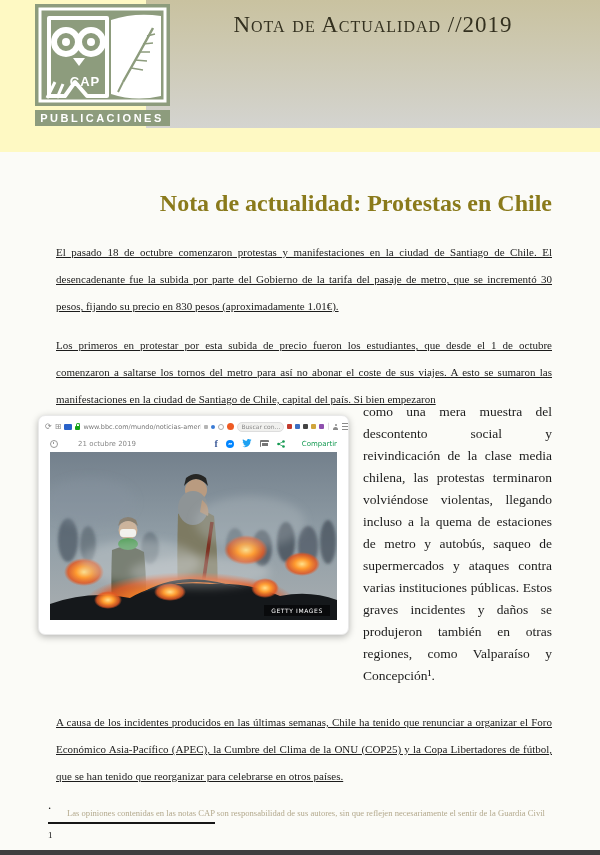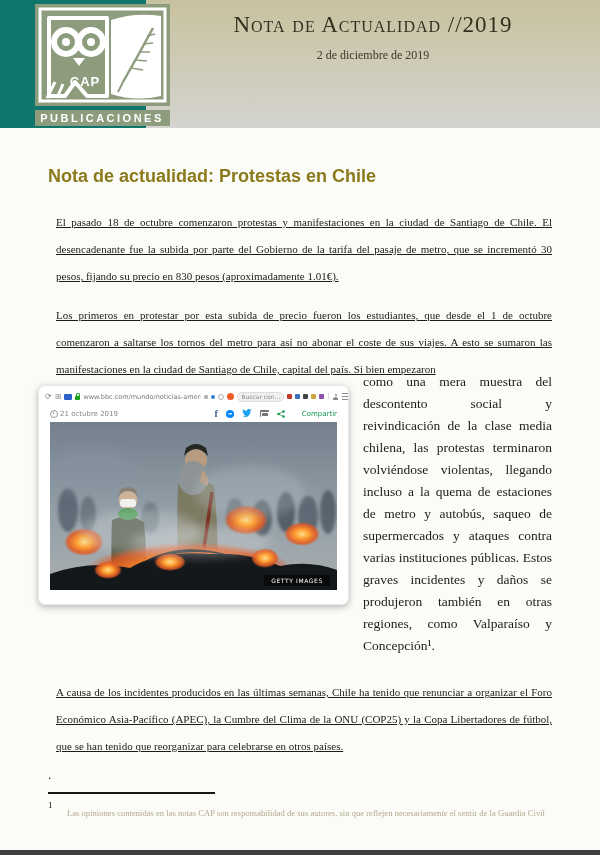--- a/index.html
+++ b/index.html
@@ -1,34 +1,34 @@
 <!DOCTYPE html>
 <html><head>
 <meta charset="utf-8">
 <style>
   html,body{margin:0;padding:0;}
   body{width:600px;height:855px;background:#fbfbf7;font-family:"Liberation Serif",serif;color:#1c1c1c;}
   .page{position:relative;width:600px;height:855px;overflow:hidden;background:#fbfbf7;}
 
   
-  .header{position:relative;height:128px;background:#0f766e;}
+  .header{position:relative;height:152px;background:#fef9c3;}
   .header-gradient{position:absolute;left:146px;top:0;right:0;height:128px;
     background:linear-gradient(180deg,#c9c2a0 0%,#cdc9b2 40%,#d4d4d0 100%);}
   .header-title{position:absolute;left:0;right:0;top:12px;text-align:center;
     font-variant:small-caps;font-size:23px;letter-spacing:1px;color:#33301f;}
   .header-date{position:absolute;left:0;right:0;top:48px;text-align:center;
     font-size:12px;color:#3a382a;}
   .header-subtitle{position:absolute;left:0;right:0;top:88px;text-align:center;
     font-size:16px;color:#514c38;}
   .logo{position:absolute;left:3px;top:4px;width:135px;height:122px;margin-left:32px;}
 
   
   .content{padding:0 48px;}
-  .article-heading{margin:38px 0 0 0;text-align:left;font-family:Liberation Sans, sans-serif;
-    font-weight:bold;font-size:18px;color:#8a7a1b;}
+  .article-heading{margin:38px 0 0 0;text-align:right;font-family:Liberation Serif, serif;
+    font-weight:bold;font-size:24px;color:#8a7a1b;}
   .para{margin:22px 0 0 8px;text-align:justify;font-size:11px;line-height:27px;text-decoration:underline;}
   .para-2{margin-top:12px;}
 
   
   .media-row{display:flex;margin-top:2px;align-items:flex-start;}
   .browser-card{flex:0 0 309px;width:309px;height:218px;margin-left:-10px;background:#ffffff;
     border:1px solid #e9e9e9;border-radius:7px;box-shadow:0 2px 7px rgba(0,0,0,0.28);
     font-family:"DejaVu Sans",sans-serif;overflow:hidden;}
   .wrap-col{flex:1;margin-left:14px;margin-top:-14px;text-align:justify;
     font-size:13.5px;line-height:22px;}
@@ -55,21 +55,21 @@
   .mini-person{width:6px;height:6px;position:relative;}
   .mini-person::before{content:'';position:absolute;top:0;left:2px;width:2px;height:2px;
     background:#8a8a8a;border-radius:50%;}
   .mini-person::after{content:'';position:absolute;bottom:0;left:0.5px;width:5px;height:3px;
     background:#8a8a8a;border-radius:3px 3px 0 0;}
   .hamburger{width:6px;height:5px;border-top:1px solid #8a8a8a;border-bottom:1px solid #8a8a8a;position:relative;}
   .hamburger::before{content:'';position:absolute;top:1.5px;left:0;width:6px;height:1px;background:#8a8a8a;}
 
   
   .meta-row{display:flex;align-items:center;justify-content:space-between;padding:4px 11px 3px 11px;}
-  .meta-left{display:flex;align-items:center;gap:2px;}
+  .meta-left{display:flex;align-items:center;gap:20px;}
   .mini-clock{width:6px;height:6px;border:1px solid #999;border-radius:50%;position:relative;}
   .mini-clock::before{content:'';position:absolute;top:1px;left:2.2px;width:1px;height:2px;background:#999;}
   .meta-date{font-size:7px;color:#888;}
   .meta-right{display:flex;align-items:center;gap:8px;}
   .fb-f{font-family:"Liberation Serif",serif;font-weight:bold;font-size:10px;color:#3b5998;line-height:9px;}
   .msgr{width:8px;height:8px;background:#0084ff;border-radius:50%;position:relative;}
   .msgr::before{content:'';position:absolute;left:2px;top:3px;width:4px;height:2px;background:#fff;
     clip-path:polygon(0 100%,50% 0,50% 60%,100% 0,100% 100%);}
   .mailbox{width:9px;height:7px;background:#757575;border-radius:1px;position:relative;}
   .mailbox::before{content:'';position:absolute;left:1.5px;top:2px;width:6px;height:3px;border:0.5px solid #fff;}
@@ -90,21 +90,20 @@
   .bottom-bar{position:absolute;left:0;bottom:0;width:600px;height:5px;background:#3f3f3f;}
 </style>
 </head>
 <body>
 
 <div class="page">
 
   <div class="header">
     <div class="header-gradient">
       <div class="header-title">Nota de Actualidad //2019</div>
-      <div class="header-date">2 de diciembre de 2019</div>
     </div>
 
     <div class="logo">
       <svg width="135" height="122" viewBox="0 0 135 122">
         <rect x="0" y="0" width="135" height="102" fill="#8d9c7d"></rect>
         <rect x="5" y="5" width="125" height="92" fill="none" stroke="#ffffff" stroke-width="3"></rect>
 
         <g>
           <path d="M14,14 h58 v78 h-20 l-12,-14 l-10,14 h-16 z" fill="none" stroke="#ffffff" stroke-width="4" stroke-linejoin="round"></path>
           <circle cx="31" cy="38" r="12" fill="none" stroke="#ffffff" stroke-width="6"></circle>

